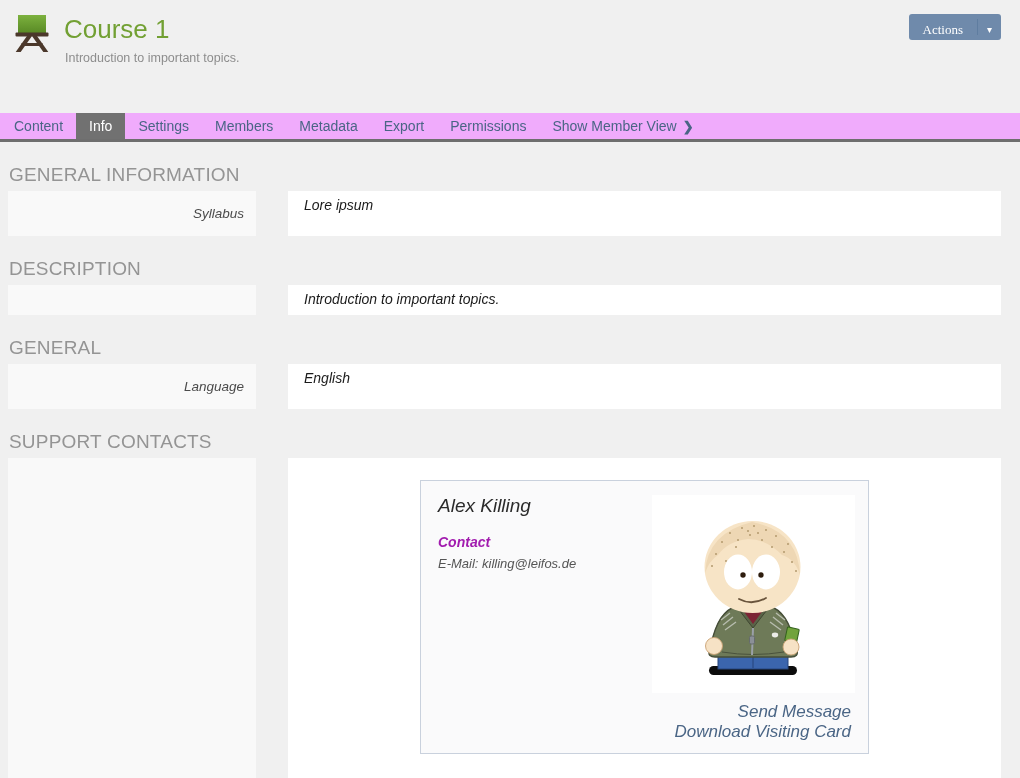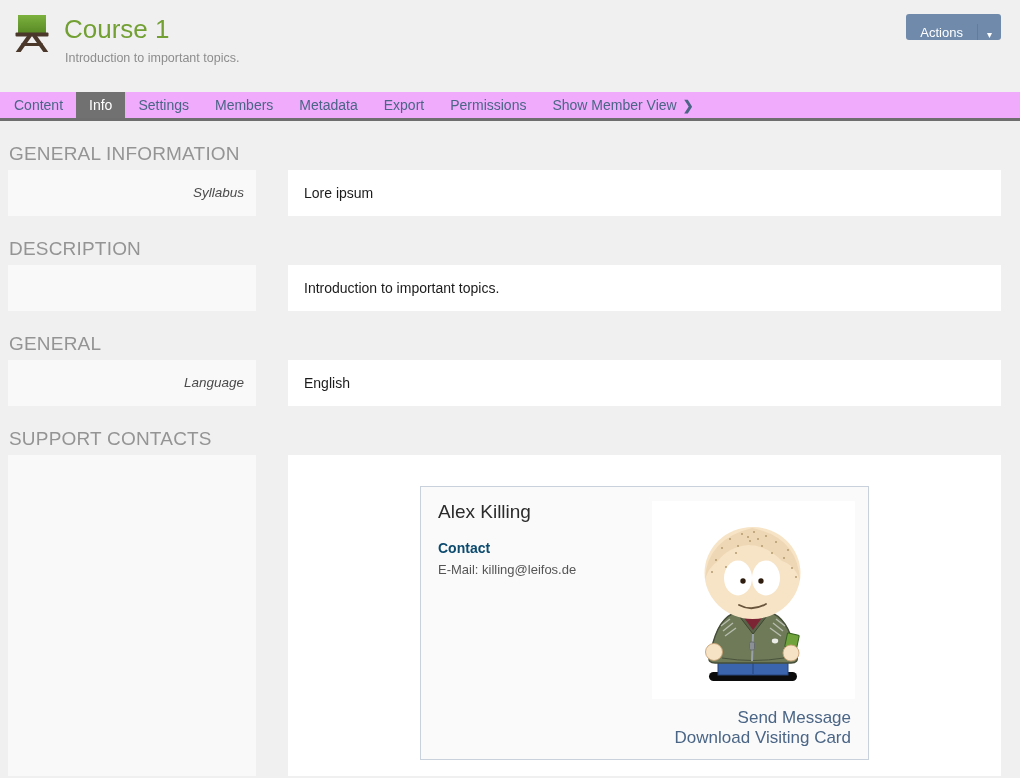--- a/index.html
+++ b/index.html
@@ -1,50 +1,50 @@
 <!DOCTYPE html>
 <html><head>
 <meta charset="utf-8">
 <style>
   * { margin:0; padding:0; box-sizing:border-box; }
   html,body { width:1020px; height:778px; overflow:hidden; }
   body { background:#f0f0f0; font-family:"Liberation Sans", sans-serif; color:#1b1b1b; position:relative; }
 
   
-  .header { position:relative; height:92px; }
+  .header { position:relative; height:113px; }
   .course-icon { position:absolute; left:12px; top:12px; width:40px; height:40px; }
   .page-title { position:absolute; left:64px; top:14px; font-size:26px; font-weight:400; color:#72a033; }
   .page-subtitle { position:absolute; left:65px; top:51px; font-size:12.5px; color:#8d8d8d; }
-  .actions-btn { position:absolute; right:19px; top:14px; display:flex; align-items:flex-end;
+  .actions-btn { position:absolute; right:19px; top:14px; display:flex; align-items:center;
                  background:#6f8aab; border-radius:3px; overflow:hidden; color:#fff; font-size:13px;
-                 cursor:pointer; height:26px; }
+                 cursor:pointer; height:26px;font-family:Liberation Serif, serif; }
   .actions-label { padding:5px 14px 0 14px; }
   .actions-caret { padding:5px 9px 0 9px; border-left:1px solid #5f7da0; font-size:10px; display:flex; align-items:center; }
 
   
   .tabstrip { background:#f0abfc; border-bottom:3px solid #6e6e6e; height:29px; display:flex; padding-left:1px; }
   .tab { height:26px; line-height:26px; padding:0 13px; font-size:14px; color:#4a6585; cursor:pointer; white-space:nowrap; }
   .tab.active { background:#717171; color:#ffffff; }
   .tab .arrow { font-weight:bold; font-size:13px; margin-left:6px; }
 
   
   .content { margin:0 19px 0 8px; }
   .section-heading { font-size:19px; line-height:22px; font-weight:400; color:#949494; margin:22px 0 5px 1px; letter-spacing:.2px; }
   .section-heading.first { }
   .row { display:flex; align-items:stretch;gap:32px; }
   .row-label { width:248px; background:#f9f9f9; padding:15px 12px 15px 8px; text-align:right;
                font-style:italic; font-size:13.5px; color:#4b4b4b; flex:none; }
-  .row-value { flex:1; background:#ffffff; padding:15px 16px; font-size:14px; color:#1b1b1b; }
+  .row-value { flex:1; background:#ffffff; padding:6px 16px; font-size:14px; color:#1b1b1b;font-style:italic; }
   .row.tall { min-height:321px; }
 
   
   .card { position:relative; width:449px; height:274px; margin:16px auto 0 auto;
           background:#fafafb; border:1px solid #c9d1dd; }
   .card-name { position:absolute; top:14px; left:17px; font-size:19px; color:#2b2b2b;text-align:center; }
-  .card-contact-heading { position:absolute; top:53px; left:17px; font-size:14px; font-weight:600; color:#0c4a6e; }
+  .card-contact-heading { position:absolute; top:53px; left:17px; font-size:14px; font-weight:600; color:#a21caf; }
   .card-email { position:absolute; top:75px; left:17px; font-size:13px; color:#555; }
   .card-image { position:absolute; top:14px; right:13px; width:203px; height:198px; background:#ffffff; }
   .card-links { position:absolute; top:221px; right:17px; text-align:right; }
   .card-link { display:block; font-size:17px; line-height:20px; color:#4a6585; cursor:pointer; text-decoration:none; }
 </style>
 </head>
 <body>
 
 <div class="header">
   <svg class="course-icon" viewBox="0 0 40 40">

